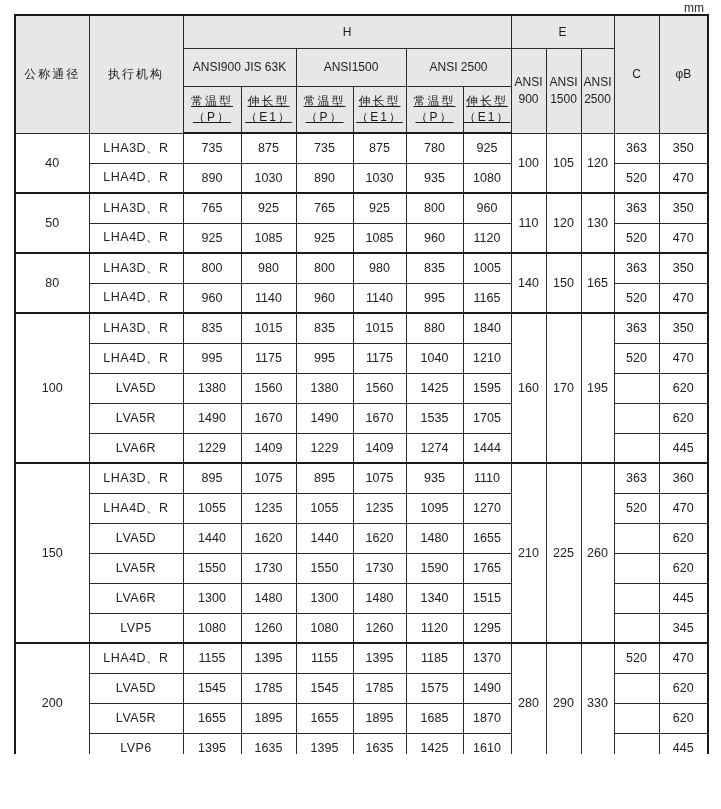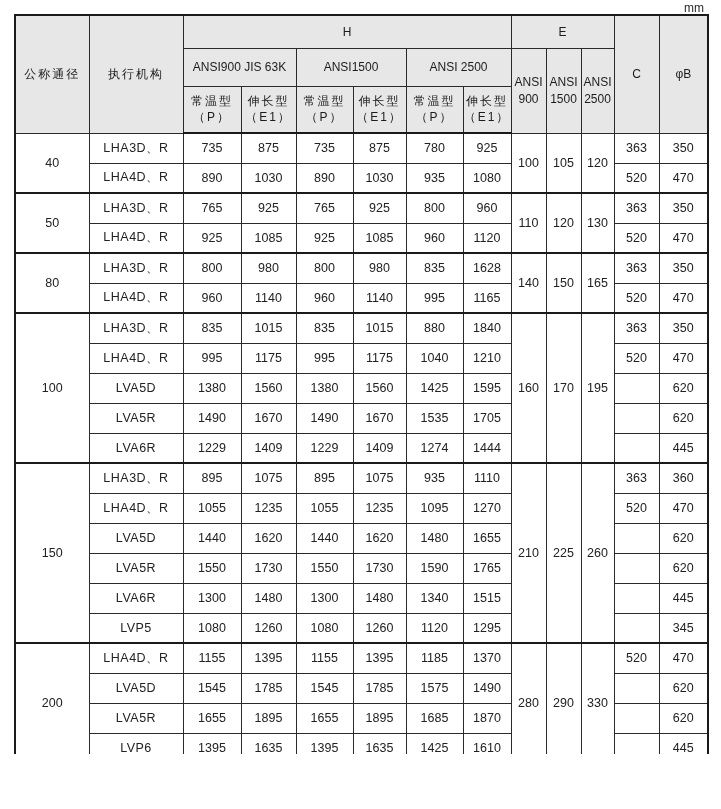--- a/index.html
+++ b/index.html
@@ -40,21 +40,21 @@
     overflow: hidden;
   }
   table.spec thead th {
     background: #e7e7e7;
     font-weight: normal;
     font-size: 12px;
   }
   thead tr.hr1 { height: 33px; }
   thead tr.hr2 { height: 38px; margin-top: 44px; }
   thead tr.hr3 { height: 47px; }
-  thead tr:last-child th { border-bottom: 2px solid #1a1a1a; }
+  thead tr:last-child th { border-bottom: 2px solid #1a1a1a; text-decoration: underline; }
   th.cjk { letter-spacing: 2px; }
   .pre { white-space: pre-line; line-height: 1.35; }
   tbody tr { height: 30px; }
   tbody td {
     background: #ffffff;
     font-size: 12.5px;
     color: #222222;
   }
   tbody td.actuator { letter-spacing: 0.5px; }
   tbody tr.group-start td { border-top: 2px solid #1a1a1a; }
@@ -179,21 +179,21 @@
           <td>470</td>
         </tr>
         <tr class="group-start">
           <td rowspan="2">80</td>
           <td class="actuator">LHA3D、R</td>
           <td>800</td>
           <td>980</td>
           <td>800</td>
           <td>980</td>
           <td>835</td>
-          <td>1628</td>
+          <td>1005</td>
           <td rowspan="2">140</td>
           <td rowspan="2">150</td>
           <td rowspan="2">165</td>
           <td>363</td>
           <td>350</td>
         </tr>
         <tr>
           <td class="actuator">LHA4D、R</td>
           <td>960</td>
           <td>1140</td>

